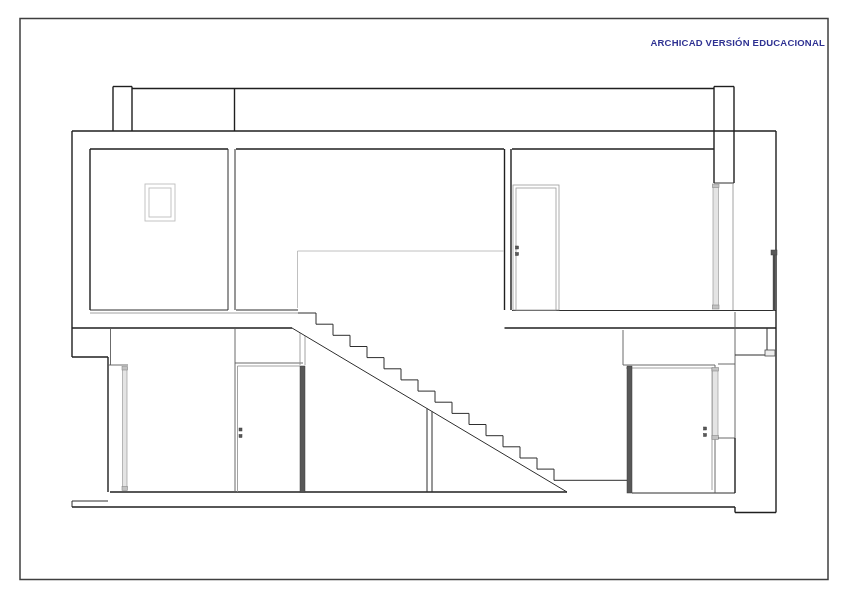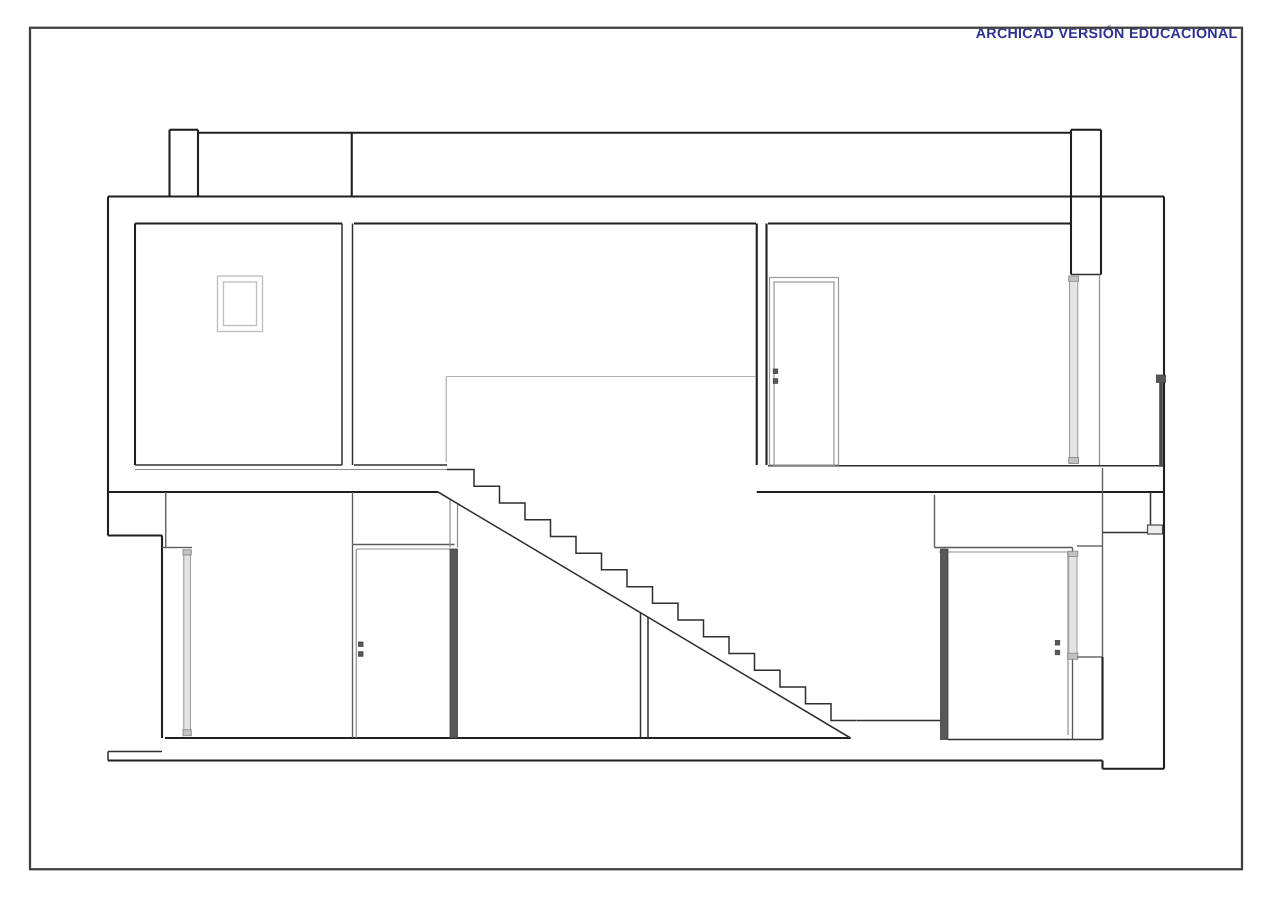--- a/index.html
+++ b/index.html
@@ -19,21 +19,21 @@
   .d{fill:#585858;stroke:#3c3c3c;stroke-width:.5}
   .dl{stroke:#4a4a4a;stroke-width:2.4;fill:none}
   .f{fill:none;stroke:#bdbdbd;stroke-width:.9}
   .w{fill:#ffffff;stroke:#9a9a9a;stroke-width:.8}
   .si{fill:#ededed;stroke:#4a4a4a;stroke-width:.8}
 </style>
 </head>
 <body>
 
 <div class="sheet">
-  <div class="banner" style="color: rgb(46, 49, 146);">ARCHICAD VERSIÓN EDUCACIONAL</div>
+  <div class="banner" style="color: rgb(46, 49, 146); margin-top: 20px;">ARCHICAD VERSIÓN EDUCACIONAL</div>
   <svg width="848" height="600" viewBox="0 0 848 600">
       <rect x="20" y="18.5" width="808" height="561" class="fr"></rect>
       <line x1="113" y1="86.5" x2="132" y2="86.5" class="k"></line>
       <line x1="113" y1="86.5" x2="113" y2="131" class="k"></line>
       <line x1="132" y1="86.5" x2="132" y2="131" class="k"></line>
       <line x1="132" y1="88.5" x2="714" y2="88.5" class="k"></line>
       <line x1="234.5" y1="88.5" x2="234.5" y2="131" class="k"></line>
       <line x1="714" y1="86.5" x2="734" y2="86.5" class="k"></line>
       <line x1="714" y1="86.5" x2="714" y2="183" class="k"></line>
       <line x1="734" y1="86.5" x2="734" y2="183" class="k"></line>

